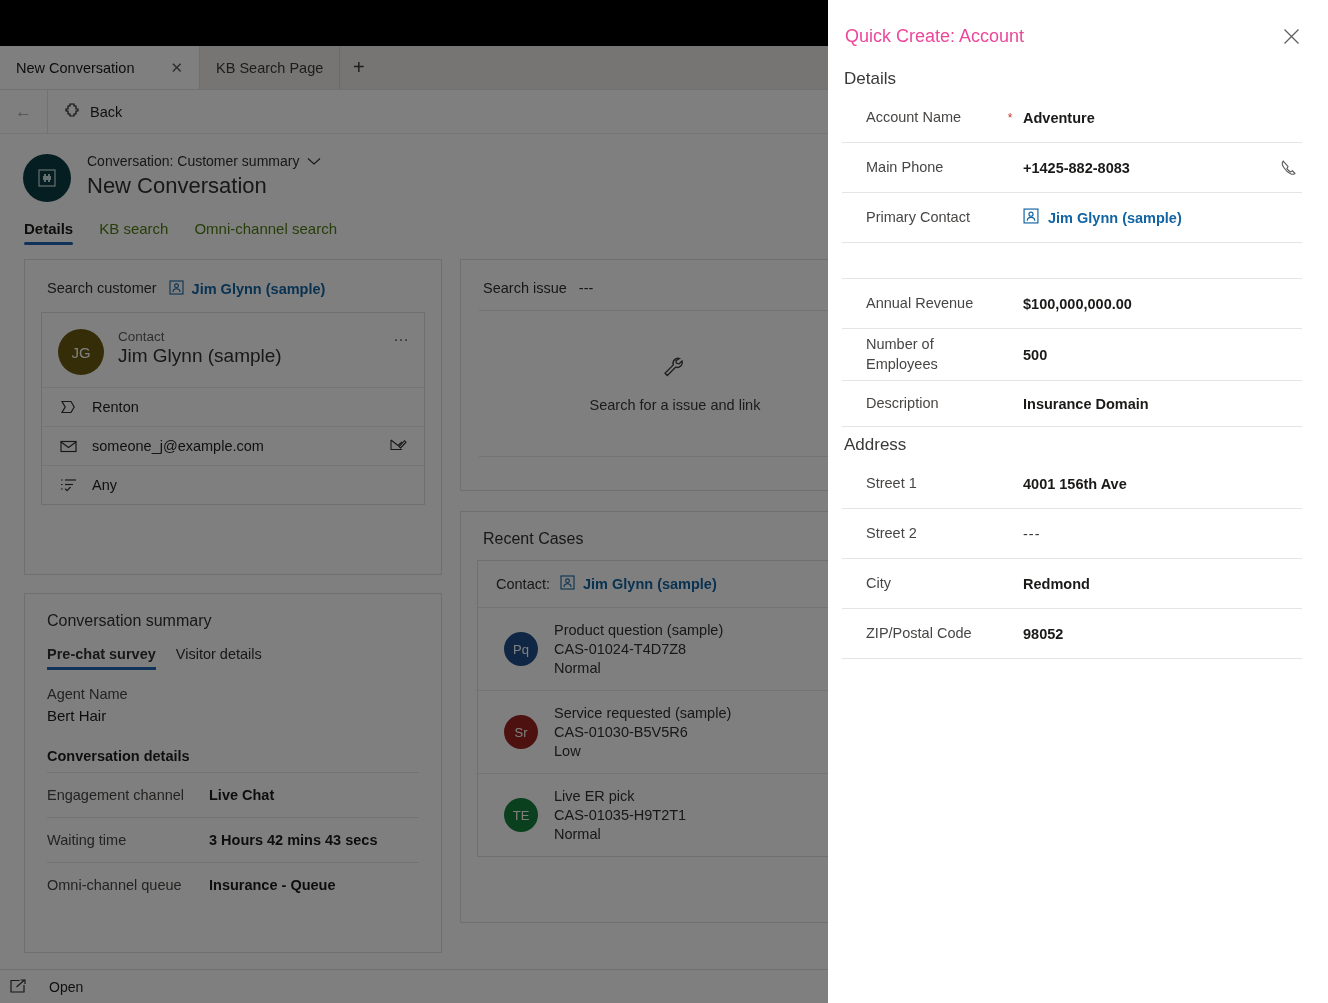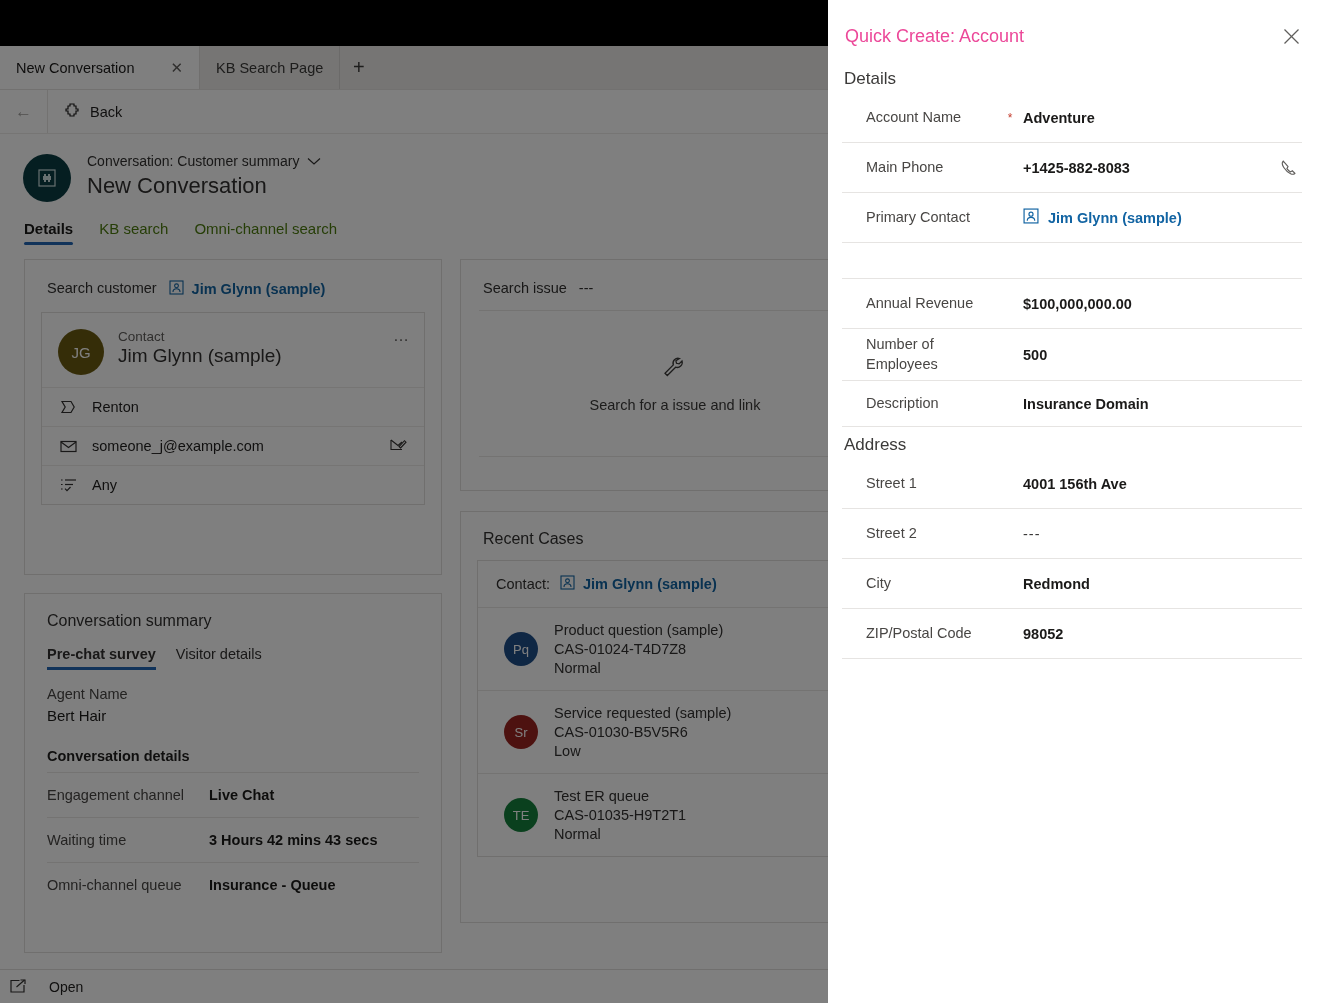--- a/index.html
+++ b/index.html
@@ -407,21 +407,21 @@
               <div>
                 <div class="rc-t1">Service requested (sample)</div>
                 <div class="rc-t2">CAS-01030-B5V5R6</div>
                 <div class="rc-t3">Low</div>
               </div>
             </div>
 
             <div class="rc-item">
               <div class="rc-av" style="background:#15803d;">TE</div>
               <div>
-                <div class="rc-t1">Test ER queue</div>
+                <div class="rc-t1">Live ER pick</div>
                 <div class="rc-t2">CAS-01035-H9T2T1</div>
                 <div class="rc-t3">Normal</div>
               </div>
             </div>
           </div>
         </div>
       </div>
     </div>
 
     <div class="statusbar">

